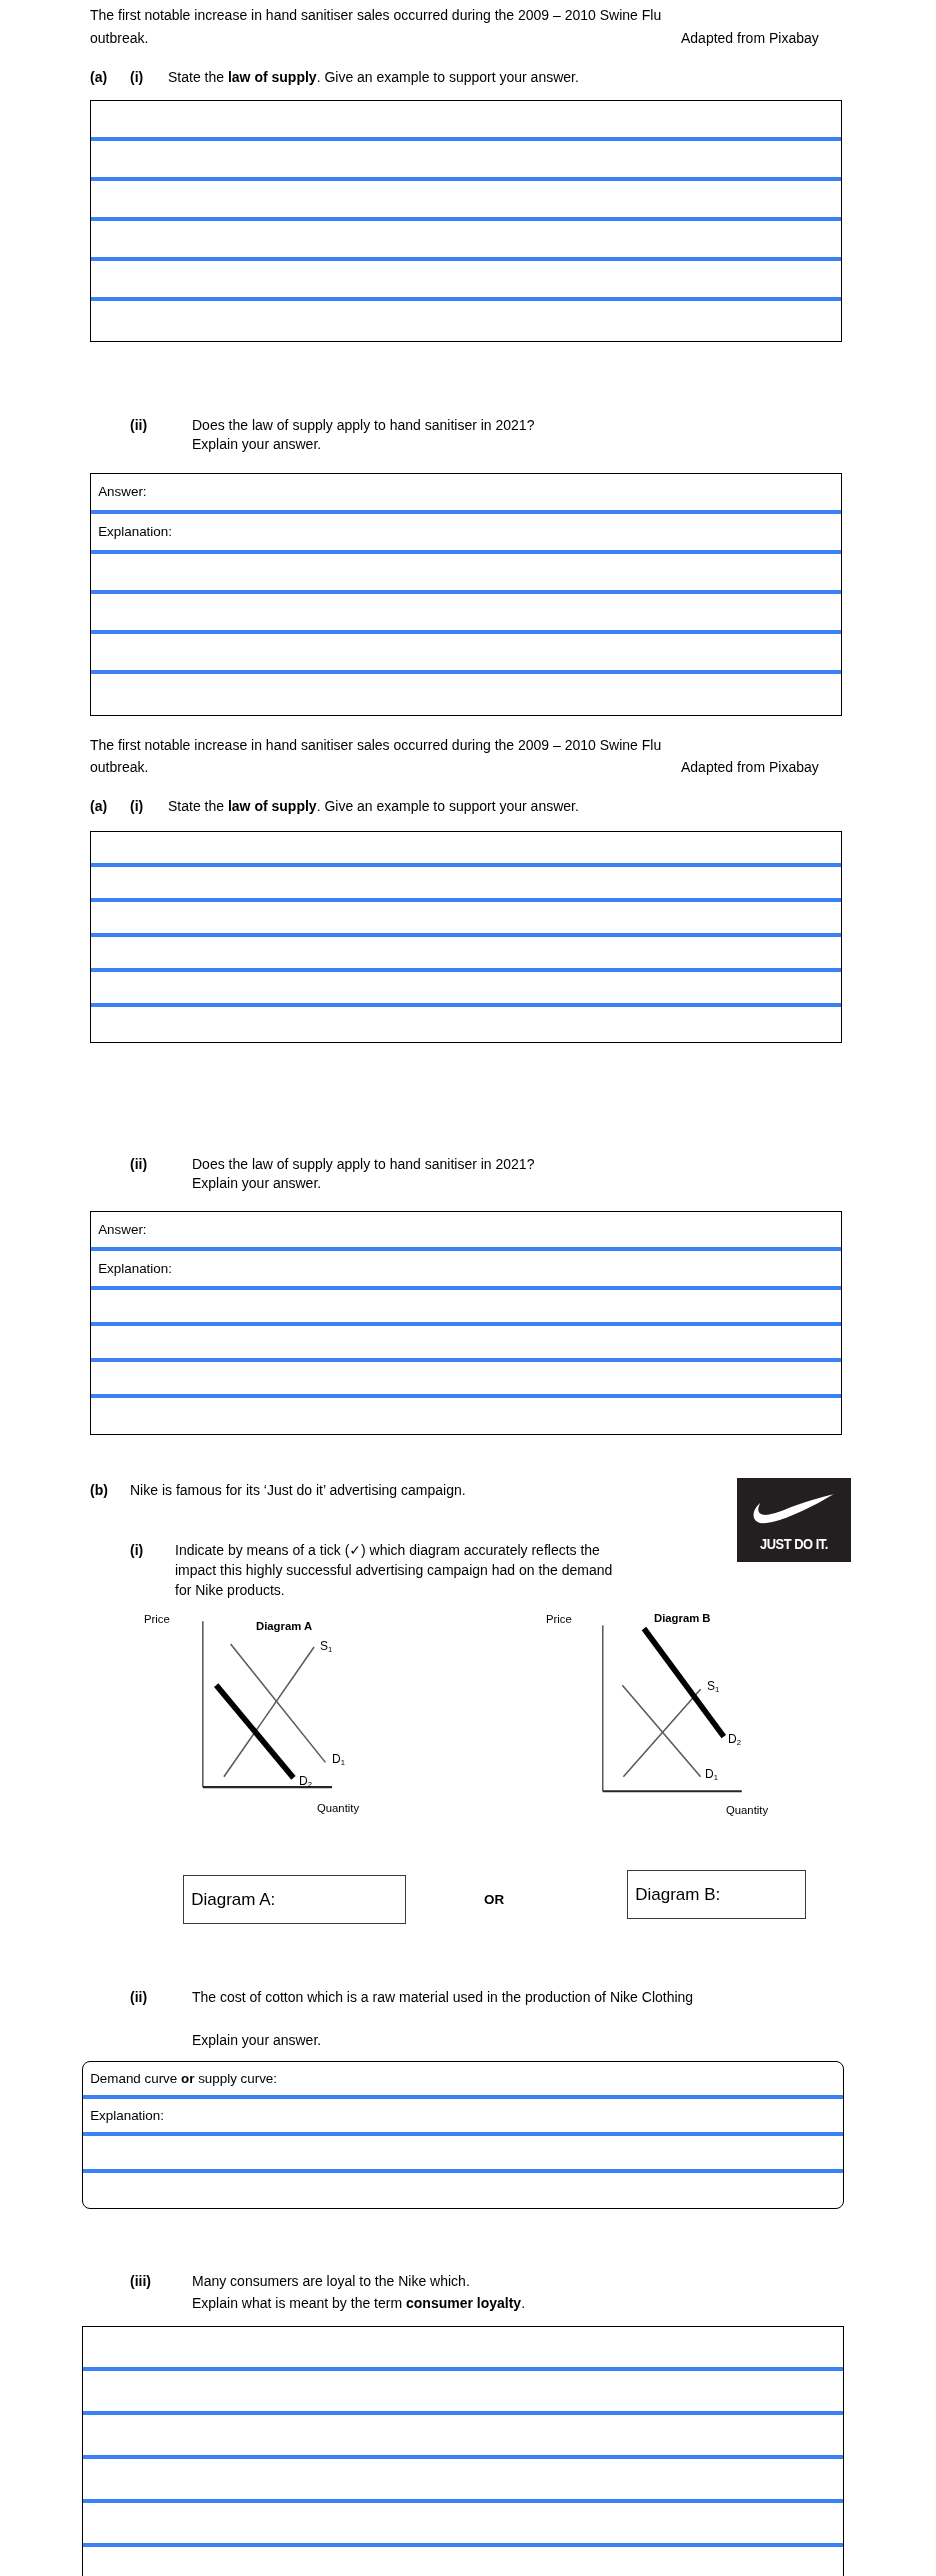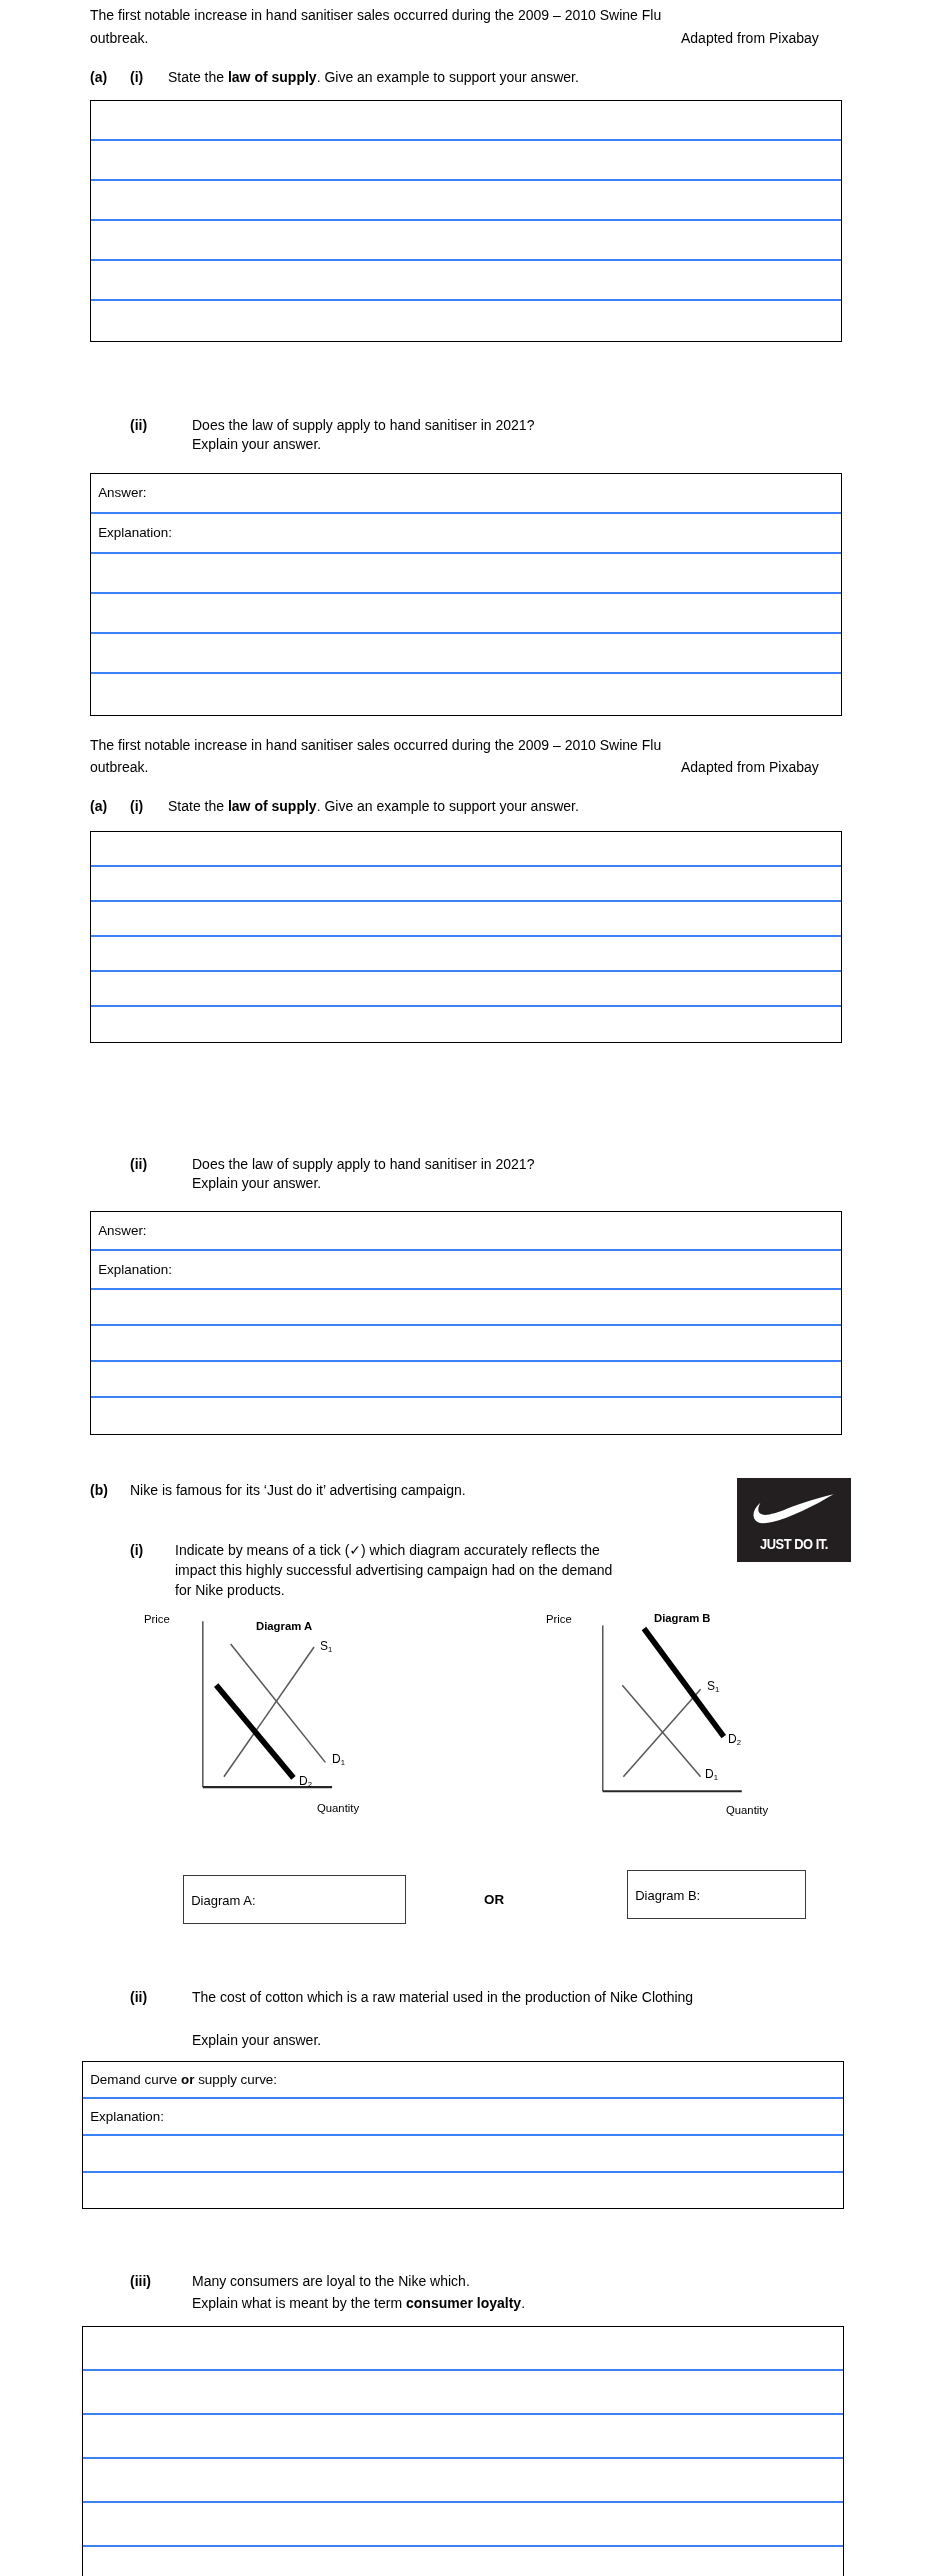--- a/index.html
+++ b/index.html
@@ -51,21 +51,21 @@
 
   
   .ans-table {
     position: absolute;
     border: 1.5px solid #000;
     box-sizing: border-box;
     background: #fff;
   }
   .ans-row {
     box-sizing: border-box;
-    border-bottom: 2px solid #3b82f6;
+    border-bottom: 4px solid #3b82f6;
     position: relative;
   }
   .ans-row:last-child { border-bottom: none; }
   .ans-row-label {
     position: absolute;
     left: 7.2px;
     top: 50%;
     transform: translateY(-50%);
     font-size: 13.4px;
     line-height: 15.5px;
@@ -134,21 +134,21 @@
     position: absolute;
     border: 1px solid #3a3a3a;
     box-sizing: border-box;
     background: #fff;
   }
   .choice-box-label {
     position: absolute;
     left: 7.2px;
     top: 50%;
     transform: translateY(-50%);
-    font-size: 13px;
+    font-size: 17px;
     white-space: pre;
   }
   .or-text {
     position: absolute;
     font-size: 13.4px;
     font-weight: bold;
     white-space: pre;
   }
 </style>
 </head>
@@ -288,21 +288,21 @@
   </div>
   <div class="or-text" style="left:484px; top:1892px;">OR</div>
   <div class="choice-box" style="left:582px; top:1870px; width:179px; height:49px;margin-left:45px;">
     <span class="choice-box-label">Diagram B:</span>
   </div>
 
   <div class="q-label" style="left:130px; top:1986px;">(ii)</div>
   <div class="q-text" style="left:192px; top:1986px; width:670px;">The cost of cotton which is a raw material used in the production of Nike Clothing</div>
   <div class="q-text" style="left:192px; top:2029px; width:670px;">Explain your answer.</div>
 
-  <div class="ans-table" style="left:82px; top:2061px; width:762px; height:148px;">
+  <div class="ans-table" style="left:82px; top:2061px; width:762px; height:148px;border-radius:8px;">
     <div class="ans-row" style="height:37px;">
       <span class="ans-row-label"><span>Demand curve </span><b>or</b><span> supply curve:</span></span>
     </div>
     <div class="ans-row" style="height:37px;">
       <span class="ans-row-label">Explanation:</span>
     </div>
     <div class="ans-row" style="height:37px;"></div>
     <div class="ans-row" style="height:37px;"></div>
   </div>
 

